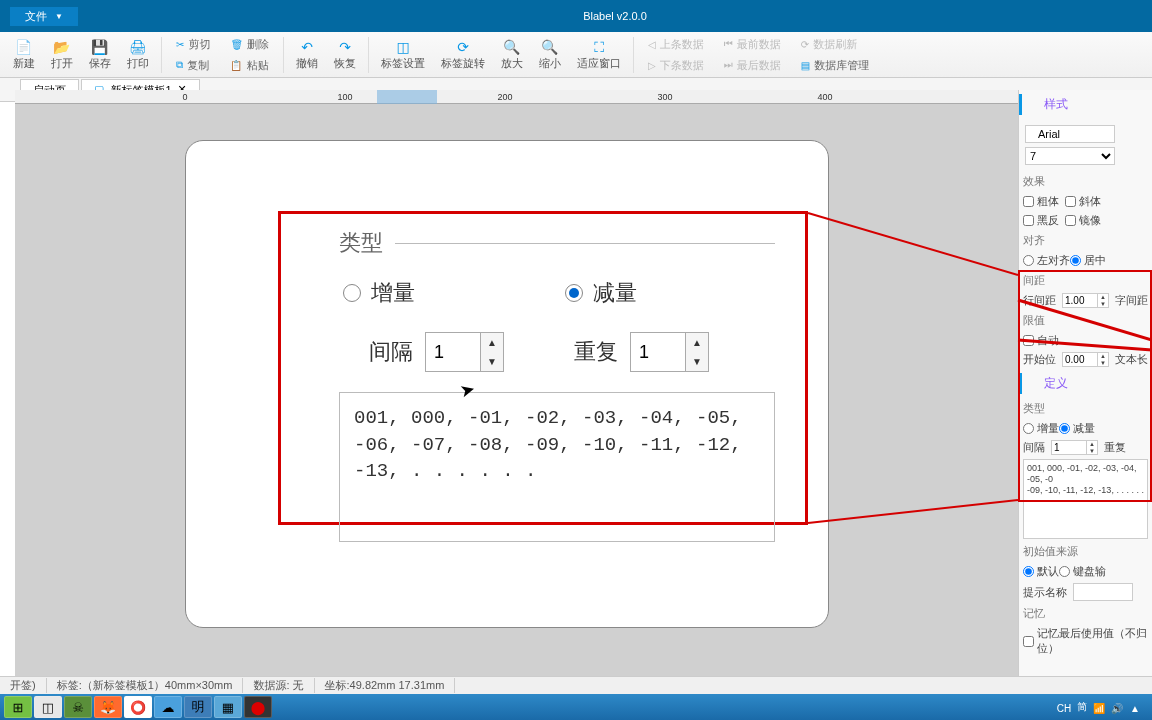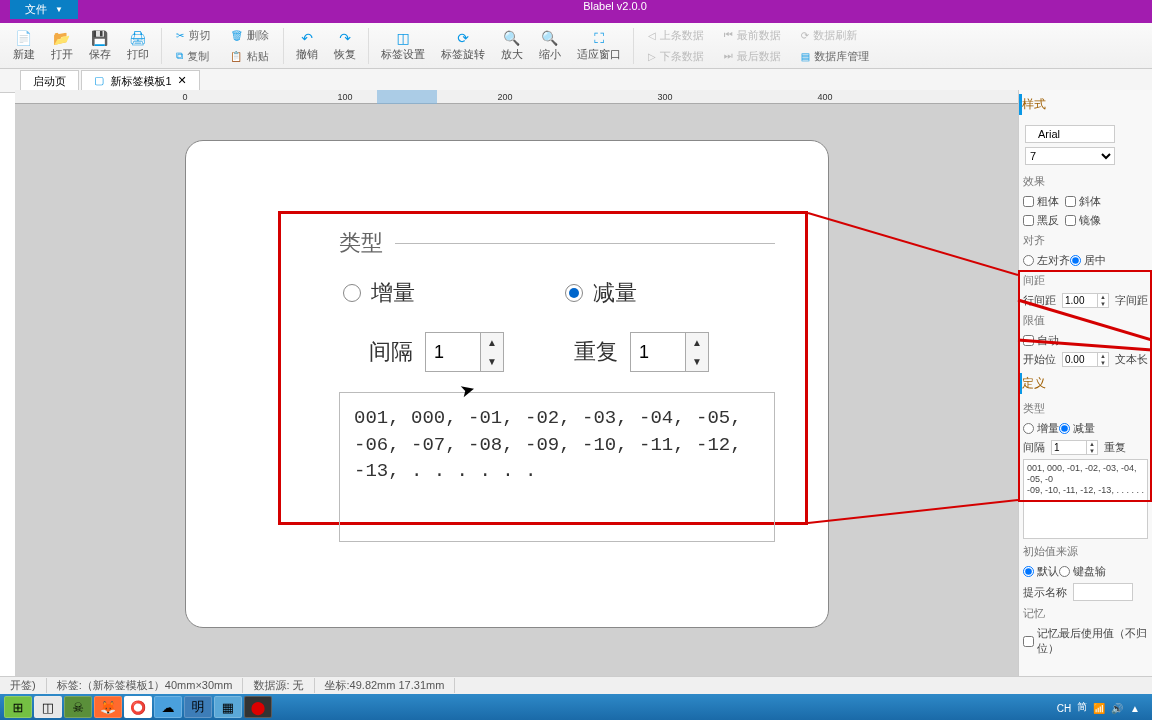--- a/index.html
+++ b/index.html
@@ -1,19 +1,19 @@
 <!DOCTYPE html>
 <html><head>
 <meta charset="utf-8">
 <style>
 * { margin: 0; padding: 0; box-sizing: border-box; font-family: "Microsoft YaHei", Arial, sans-serif; }
 body { width: 1152px; height: 720px; overflow: hidden; background: #fff; position: relative; }
 
 
-.titlebar { height: 23px; background: #a21caf; display: flex; align-items: flex-start; color: #fff; font-size: 11px; }
+.titlebar { height: 32px; background: #0369a1; display: flex; align-items: center; color: #fff; font-size: 11px; }
 .titlebar .file-menu { background: #0a7fc5; padding: 2px 15px; margin-left: 10px; display: flex; align-items: center; gap: 8px; }
 .titlebar .file-menu .tri { font-size: 8px; }
 .titlebar .title { flex: 1; text-align: center; }
 
 
 .toolbar { height: 46px; background: linear-gradient(#fafafa,#f0f0f0); border-bottom: 1px solid #ccc; display: flex; align-items: center; padding: 0 5px; }
 .tool-btn { display: flex; flex-direction: column; align-items: center; justify-content: center; padding: 2px 8px; font-size: 11px; color: #555; cursor: pointer; }
 .tool-btn .ico { width: 18px; height: 18px; display: flex; align-items: center; justify-content: center; color: #0a98e6; font-size: 14px; }
 .tool-sep { width: 1px; height: 36px; background: #ddd; margin: 0 4px; }
 .tool-btn-sm { display: flex; align-items: center; gap: 4px; font-size: 11px; color: #666; padding: 2px 6px; cursor: pointer; }
@@ -51,21 +51,21 @@
 .input-row .grp { display: flex; align-items: center; gap: 12px; }
 .spin { display: flex; border: 1px solid #aaa; height: 40px; }
 .spin input { width: 54px; border: none; padding: 0 8px; font-size: 18px; outline: none; }
 .spin .btns { display: flex; flex-direction: column; border-left: 1px solid #aaa; }
 .spin .btns span { width: 22px; flex: 1; display: flex; align-items: center; justify-content: center; font-size: 10px; cursor: pointer; background: #f5f5f5; }
 .preview { border: 1px solid #bbb; padding: 12px 14px; font-family: "Courier New", monospace; font-size: 19px; color: #333; line-height: 1.4; height: 150px; }
 
 
 .sidebar { position: absolute; top: 90px; right: 0; width: 134px; bottom: 30px; background: #f8f8f8; border-left: 1px solid #ccc; font-size: 11px; color: #444; overflow: hidden; }
 .sb-section { padding: 6px 6px; }
-.sb-header { border-left: 3px solid #0a98e6; padding: 2px 0; font-size: 12px; color: #a16207; margin: 4px 0; }
+.sb-header { border-left: 3px solid #0a98e6; padding: 2px 22px; font-size: 12px; color: #8b5cf6; margin: 4px 0; }
 .sb-row { display: flex; align-items: center; gap: 6px; padding: 2px 4px; }
 .sb-input { width: 90px; height: 18px; border: 1px solid #ccc; background: #fff; padding: 0 12px; font-size: 11px; }
 .sb-select { width: 90px; height: 18px; border: 1px solid #ccc; background: #fff; font-size: 11px; }
 .sb-check { display: flex; align-items: center; gap: 3px; font-size: 11px; }
 .sb-check input { width: 11px; height: 11px; }
 .sb-sub { color: #777; font-size: 11px; padding: 3px 4px; }
 .sb-radio-row { display: flex; gap: 0; padding: 2px 4px; }
 .sb-spin { display: flex; border: 1px solid #ccc; height: 15px; background: #fff; }
 .sb-spin input { width: 34px; border: none; font-size: 10px; padding: 0 2px; outline: none; }
 .sb-spin .sbtns { display: flex; flex-direction: column; border-left: 1px solid #ccc; }

